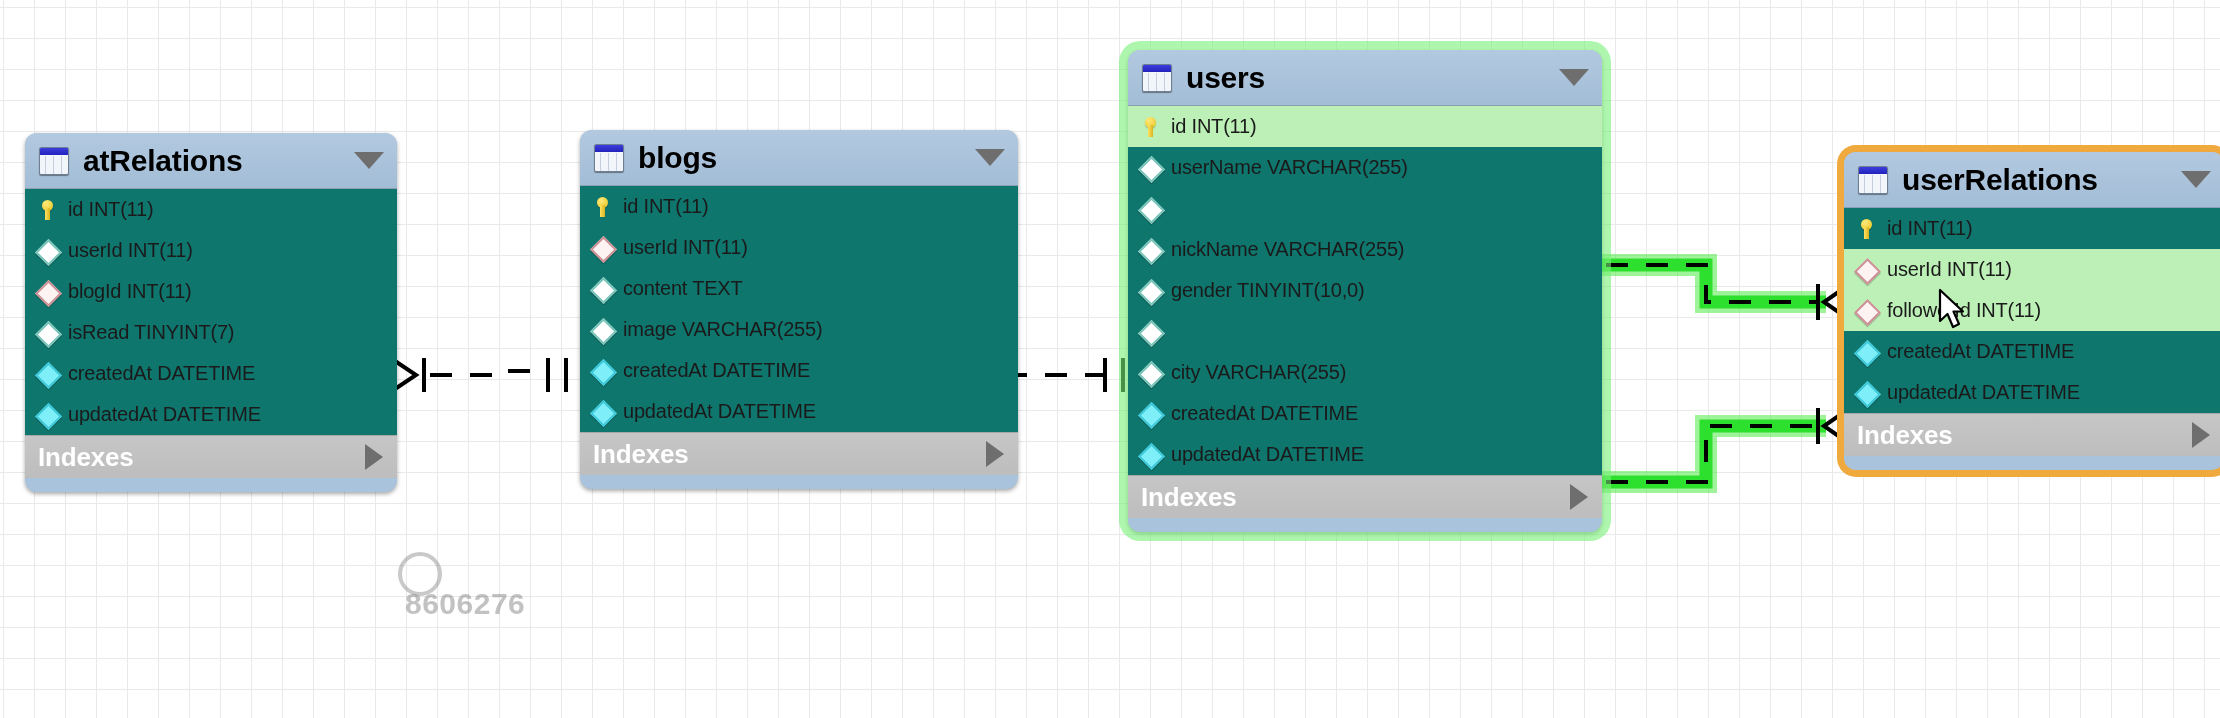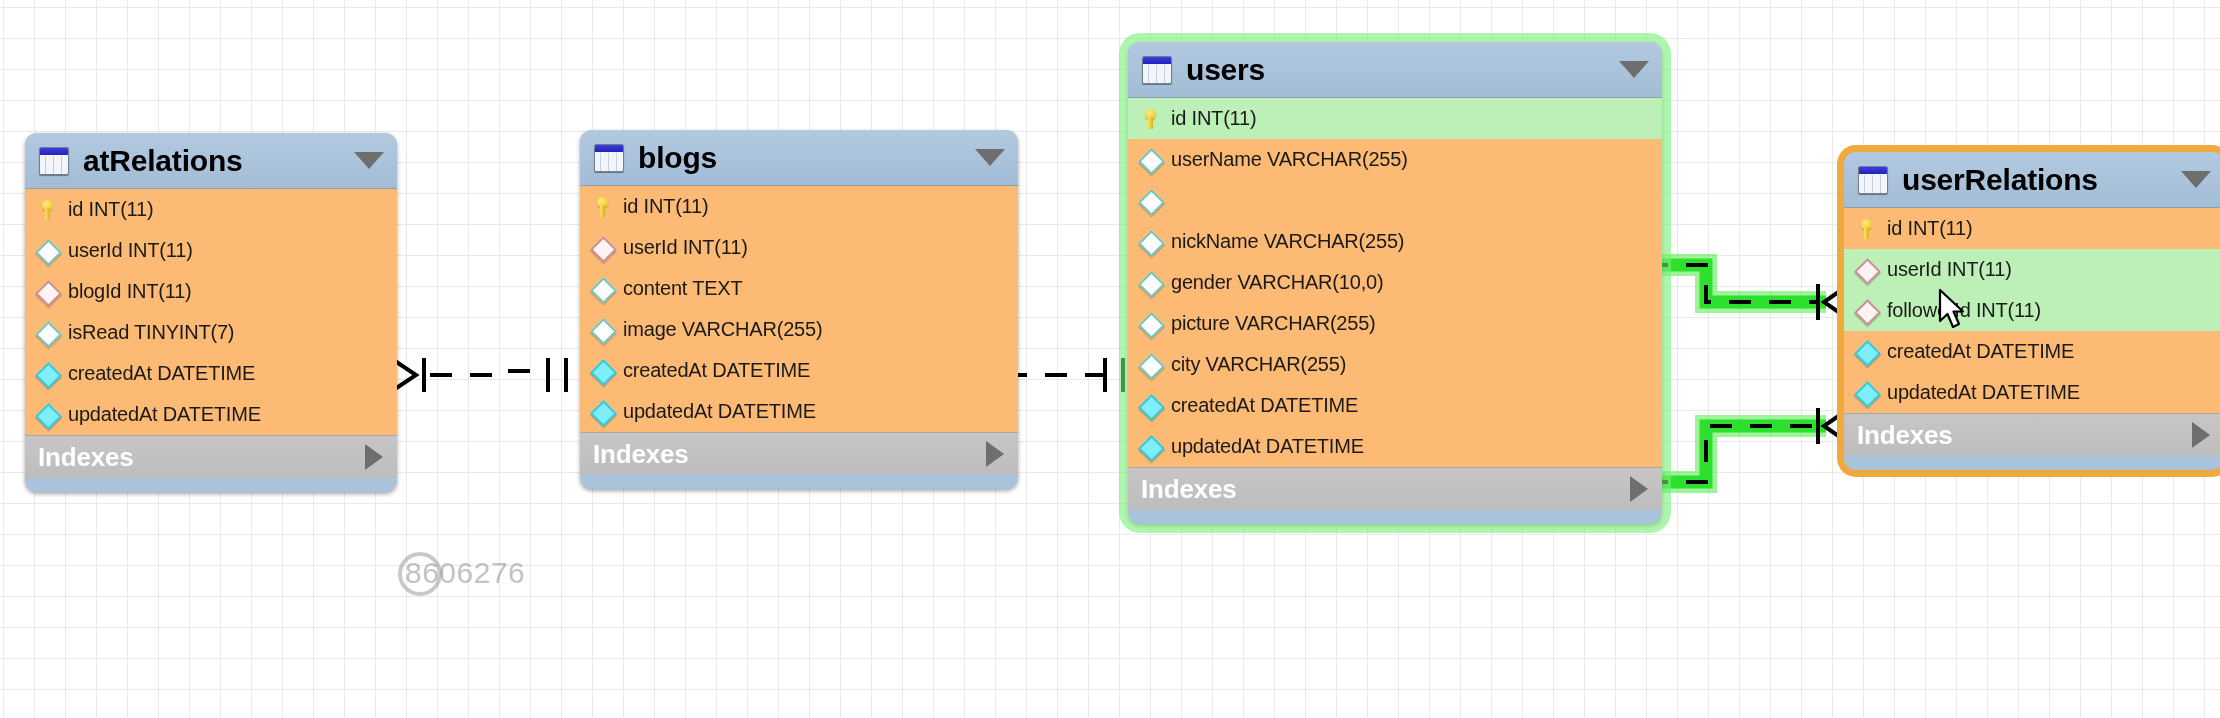--- a/index.html
+++ b/index.html
@@ -78,21 +78,21 @@
     border-right: 15px solid transparent;
     border-top: 17px solid #6e6e6e;
     flex: 0 0 auto;
   }
   .tbl-body { background: #fff; }
   .col-row {
     display: flex; align-items: center;
     height: 41px;
     padding-left: 11px;
     white-space: nowrap;
-    background: #fdba74;
+    background: #0f766e;
   }
   .col-row.hl { background: #bdf0b6; }
   .col-label {
     font-size: 20px; color: #1a1a1a;
     margin-left: 10px;
     letter-spacing: -.2px;
   }
   
   .gl { width: 22px; height: 22px; flex: 0 0 auto; position: relative; }
   .gl.key::before {
@@ -138,25 +138,26 @@
     flex:0 0 auto;
   }
 
   
   .conn { position:absolute; }
   .conn svg { display:block; overflow: visible; }
 
   
   .watermark {
     position:absolute;
-    font-size: 30px; font-weight: normal;
+    font-size: 30px; font-weight: bold;
     color: rgba(120,120,120,.45);
     letter-spacing: .5px;
     pointer-events:none;
     user-select:none;
+    margin-top:31px;
   }
   .cursor-ptr { position:absolute; pointer-events:none; }
 </style>
 </head>
 <body>
 
 <div id="canvas">
 
   <div class="conn" style="left:390px; top:350px;">
     <svg width="200" height="50" viewBox="0 0 200 50">
@@ -284,21 +285,21 @@
           <div class="col-row">
             <span class="gl dia dia-cyan"></span>
             <span class="col-label">updatedAt DATETIME</span>
           </div>
         </div>
         <div class="tbl-foot">
           <span class="foot-label">Indexes</span>
           <span class="caret-right"></span>
         </div>
       </div>
-      <div class="tbl sel-green" style="left: 1128px; top: 42px; width: 534px;">
+      <div class="tbl sel-green" style="left: 1128px; top: 50px; width: 474px;">
         <div class="tbl-head">
           <span class="tbl-icon"></span>
           <span class="tbl-title">users</span>
           <span class="caret-down"></span>
         </div>
         <div class="tbl-body">
           <div class="col-row hl">
             <span class="gl key"></span>
             <span class="col-label">id INT(11)</span>
           </div>
@@ -308,25 +309,24 @@
           </div>
           <div class="col-row">
             <span class="gl dia dia-teal"></span>
           </div>
           <div class="col-row">
             <span class="gl dia dia-teal"></span>
             <span class="col-label">nickName VARCHAR(255)</span>
           </div>
           <div class="col-row">
             <span class="gl dia dia-teal"></span>
-            <span class="col-label">gender VARCHAR(10,0)</span>
-          </div>
-          <div class="col-row">
-            <span class="gl dia dia-teal"></span>
-            <span class="col-label">picture VARCHAR(255)</span>
+            <span class="col-label">gender TINYINT(10,0)</span>
+          </div>
+          <div class="col-row">
+            <span class="gl dia dia-teal"></span>
           </div>
           <div class="col-row">
             <span class="gl dia dia-teal"></span>
             <span class="col-label">city VARCHAR(255)</span>
           </div>
           <div class="col-row">
             <span class="gl dia dia-cyan"></span>
             <span class="col-label">createdAt DATETIME</span>
           </div>
           <div class="col-row">

